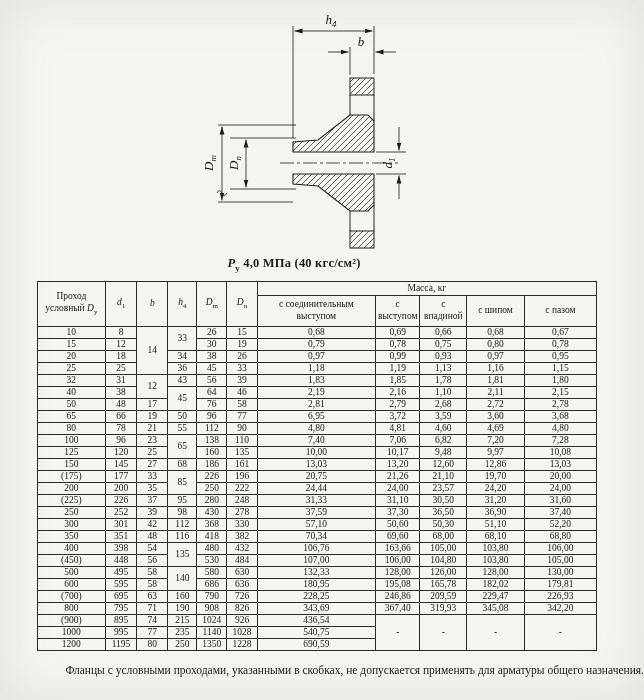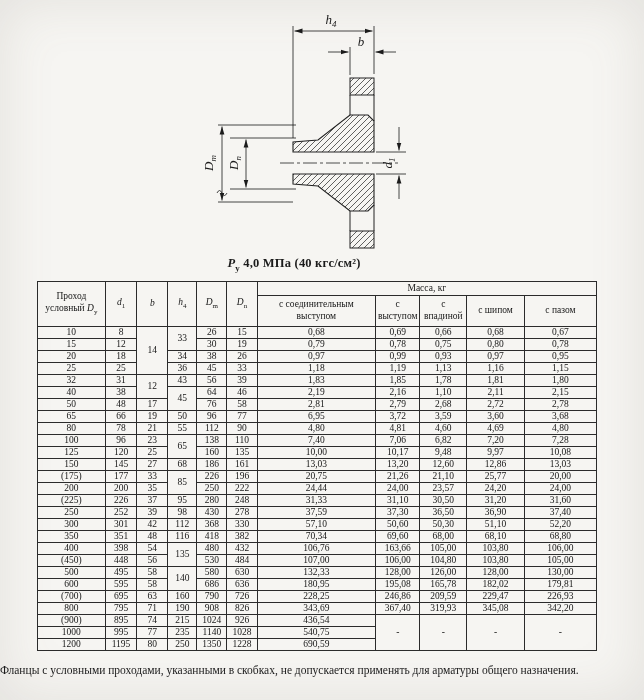--- a/index.html
+++ b/index.html
@@ -47,21 +47,21 @@
     color:#171717;
   }
   table.flange th{font-size:9.5px;line-height:1.25;}
   table.flange td{font-size:9.5px;height:11px;line-height:1;}
   tr.group-row th{height:13px;margin-top:32px;}
   tr.sub-row th{height:30px;}
   th .sym, td .sym{font-style:italic;}
   th sub{font-size:7px;}
   .footnote{
     position:absolute;top:664px;left:0;width:644px;
-    text-align:left;
+    text-align:right;
     font-size:11.5px;
     color:#1b1b1b;
   }
 </style>
 </head>
 <body>
 
 <div class="page">
 
   <div class="draw-wrap">
@@ -318,21 +318,21 @@
         <tr>
           <td>(175)</td>
           <td>177</td>
           <td>33</td>
           <td rowspan="2">85</td>
           <td>226</td>
           <td>196</td>
           <td>20,75</td>
           <td>21,26</td>
           <td>21,10</td>
-          <td>25,77</td>
+          <td>19,70</td>
           <td>20,00</td>
         </tr>
         <tr>
           <td>200</td>
           <td>200</td>
           <td>35</td>
           <td>250</td>
           <td>222</td>
           <td>24,44</td>
           <td>24,00</td>

